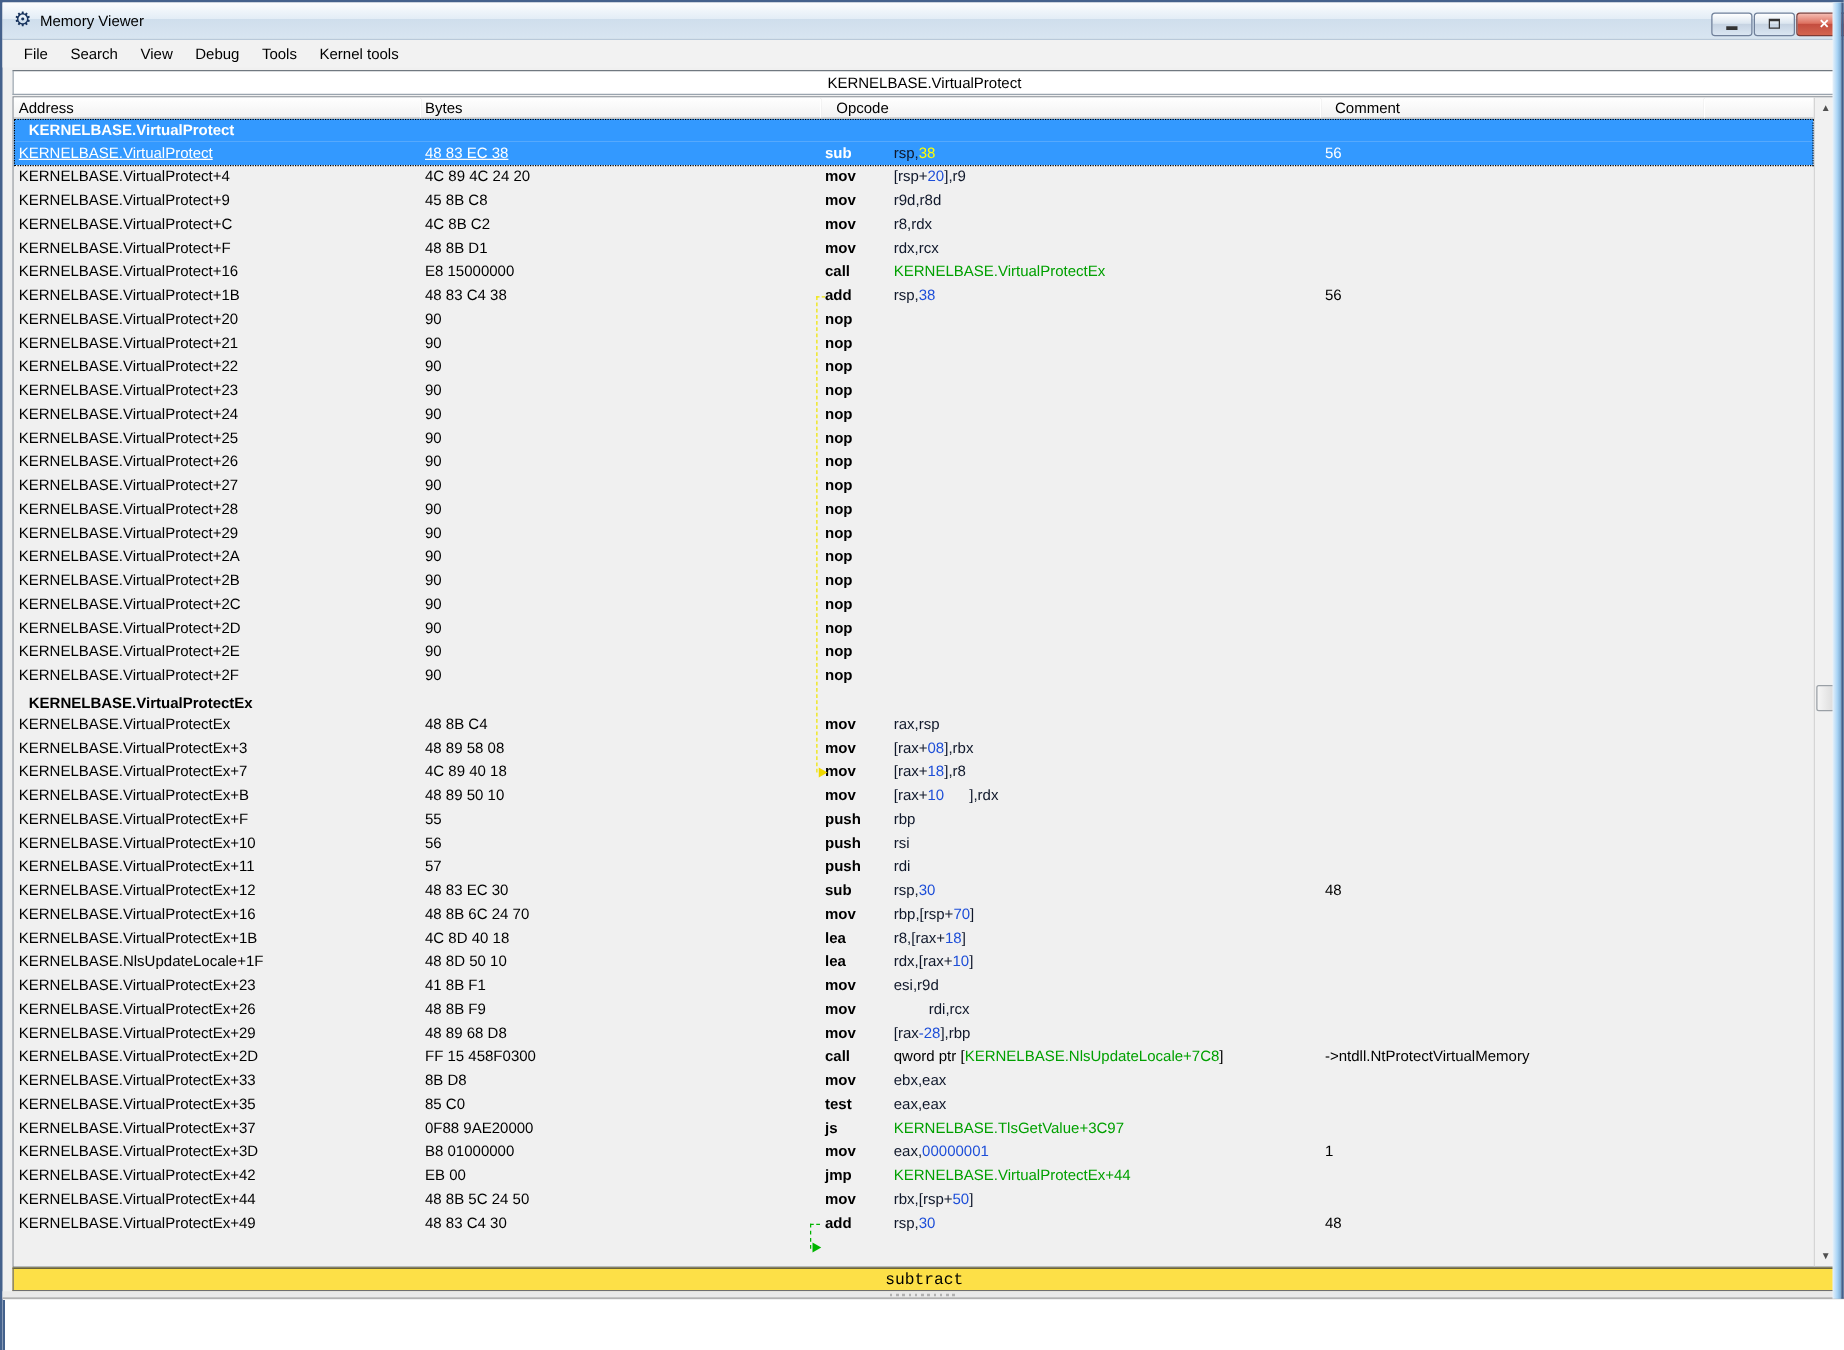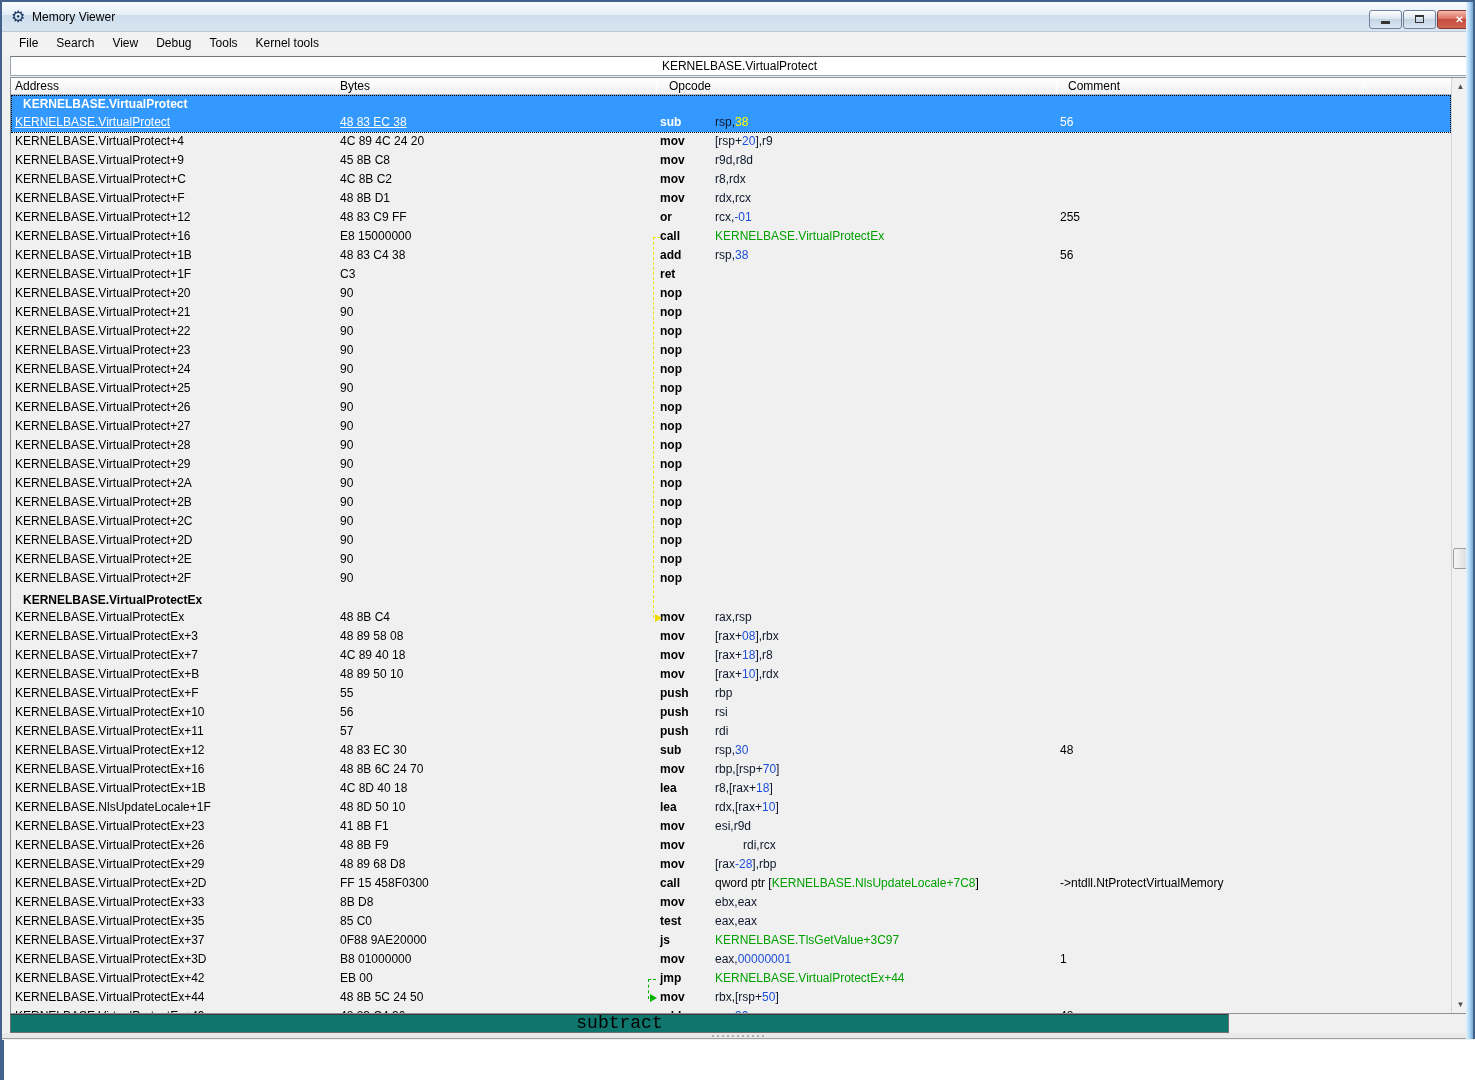--- a/index.html
+++ b/index.html
@@ -57,21 +57,21 @@
   .jl-g-arrow { left:639px; top:899px; width:0; height:0; border-left:7px solid #00b400; border-top:4px solid transparent; border-bottom:4px solid transparent; }
 
   
   .vscroll { position:absolute; right:0; top:0; bottom:0; width:17px; background:#f1f1f1; border-left:1px solid #d5d5d5; }
   .sb-btn { position:absolute; left:0; width:17px; height:17px; text-align:center; font-size:8px; line-height:17px; color:#505050; }
   .sb-up { top:0; }
   .sb-down { bottom:0; }
   .sb-thumb { position:absolute; left:1px; top:470px; width:15px; height:21px; background:linear-gradient(to right,#f6f6f6,#dcdcdc); border:1px solid #9aa0a6; border-radius:2px; }
 
   
-  .statusbar { position:absolute; left:8px; top:1012px; width:1219px; height:19px; background:#0f766e; border:1px solid #6f6f6f; border-top-color:#3a3a3a; text-align:center; font-family:"Liberation Mono","DejaVu Sans Mono",monospace; font-size:18px; line-height:17px; color:#000; }
+  .statusbar { position:absolute; left:8px; top:1012px; width:1459px; height:19px; background:#fde047; border:1px solid #6f6f6f; border-top-color:#3a3a3a; text-align:center; font-family:"Liberation Mono","DejaVu Sans Mono",monospace; font-size:13px; line-height:17px; color:#000; }
   .splitter { position:absolute; left:0; top:1031px; width:1475px; height:6px; background:#e9e9e9; border-bottom:1px solid #9f9f9f; }
   .grip { position:absolute; left:710px; top:2px; width:55px; height:2px; background:repeating-linear-gradient(to right,#b0b0b0 0 2px,transparent 2px 5px); }
   .bottom-area { position:absolute; left:0; top:1038px; width:1475px; height:42px; background:#fff; border-left:2px solid #44618c; }
 </style>
 </head>
 <body>
 
 <div class="window">
 
   <div class="titlebar">
@@ -139,46 +139,33 @@
           <span class="op">mov</span>
           <span class="opr"><span class="c-r" style="position: static;">r8,rdx</span></span>
         </div>
         <div class="row">
           <span class="addr">KERNELBASE.VirtualProtect+F</span>
           <span class="bytes">48 8B D1</span>
           <span class="op">mov</span>
           <span class="opr"><span class="c-r" style="position: static;">rdx,rcx</span></span>
         </div>
         <div class="row">
-          <span class="addr">KERNELBASE.VirtualProtect+12</span>
-          <span class="bytes">48 83 C9 FF</span>
-          <span class="op">or</span>
-          <span class="opr"><span class="c-r" style="position: static;">rcx,</span><span class="c-n" style="position: static;">-01</span></span>
-          <span class="cmt">255</span>
-        </div>
-        <div class="row">
           <span class="addr">KERNELBASE.VirtualProtect+16</span>
           <span class="bytes">E8 15000000</span>
           <span class="op">call</span>
           <span class="opr"><span class="c-g" style="position: static;">KERNELBASE.VirtualProtectEx</span></span>
         </div>
         <div class="row">
           <span class="addr">KERNELBASE.VirtualProtect+1B</span>
           <span class="bytes">48 83 C4 38</span>
           <span class="op">add</span>
           <span class="opr"><span class="c-r" style="position: static;">rsp,</span><span class="c-n" style="position: static;">38</span></span>
           <span class="cmt">56</span>
         </div>
         <div class="row">
-          <span class="addr">KERNELBASE.VirtualProtect+1F</span>
-          <span class="bytes">C3</span>
-          <span class="op">ret</span>
-          <span class="opr"></span>
-        </div>
-        <div class="row">
           <span class="addr">KERNELBASE.VirtualProtect+20</span>
           <span class="bytes">90</span>
           <span class="op">nop</span>
           <span class="opr"></span>
         </div>
         <div class="row">
           <span class="addr">KERNELBASE.VirtualProtect+21</span>
           <span class="bytes">90</span>
           <span class="op">nop</span>
           <span class="opr"></span>
@@ -283,21 +270,21 @@
         <div class="row">
           <span class="addr">KERNELBASE.VirtualProtectEx+7</span>
           <span class="bytes">4C 89 40 18</span>
           <span class="op">mov</span>
           <span class="opr"><span class="c-r" style="position: static;">[rax+</span><span class="c-n" style="position: static;">18</span><span class="c-r" style="position: static;">],r8</span></span>
         </div>
         <div class="row">
           <span class="addr">KERNELBASE.VirtualProtectEx+B</span>
           <span class="bytes">48 89 50 10</span>
           <span class="op">mov</span>
-          <span class="opr"><span class="c-r" style="position: static;">[rax+</span><span class="c-n" style="position: static;">10</span><span class="c-r" style="position: static;">],rdx</span></span>
+          <span class="opr"><span class="c-r" style="position: static;">[rax+</span><span class="c-n" style="position: static;">10</span><span class="c-r" style="position: static; padding-left: 20px;">],rdx</span></span>
         </div>
         <div class="row">
           <span class="addr">KERNELBASE.VirtualProtectEx+F</span>
           <span class="bytes">55</span>
           <span class="op">push</span>
           <span class="opr"><span class="c-r" style="position: static;">rbp</span></span>
         </div>
         <div class="row">
           <span class="addr">KERNELBASE.VirtualProtectEx+10</span>
           <span class="bytes">56</span>

